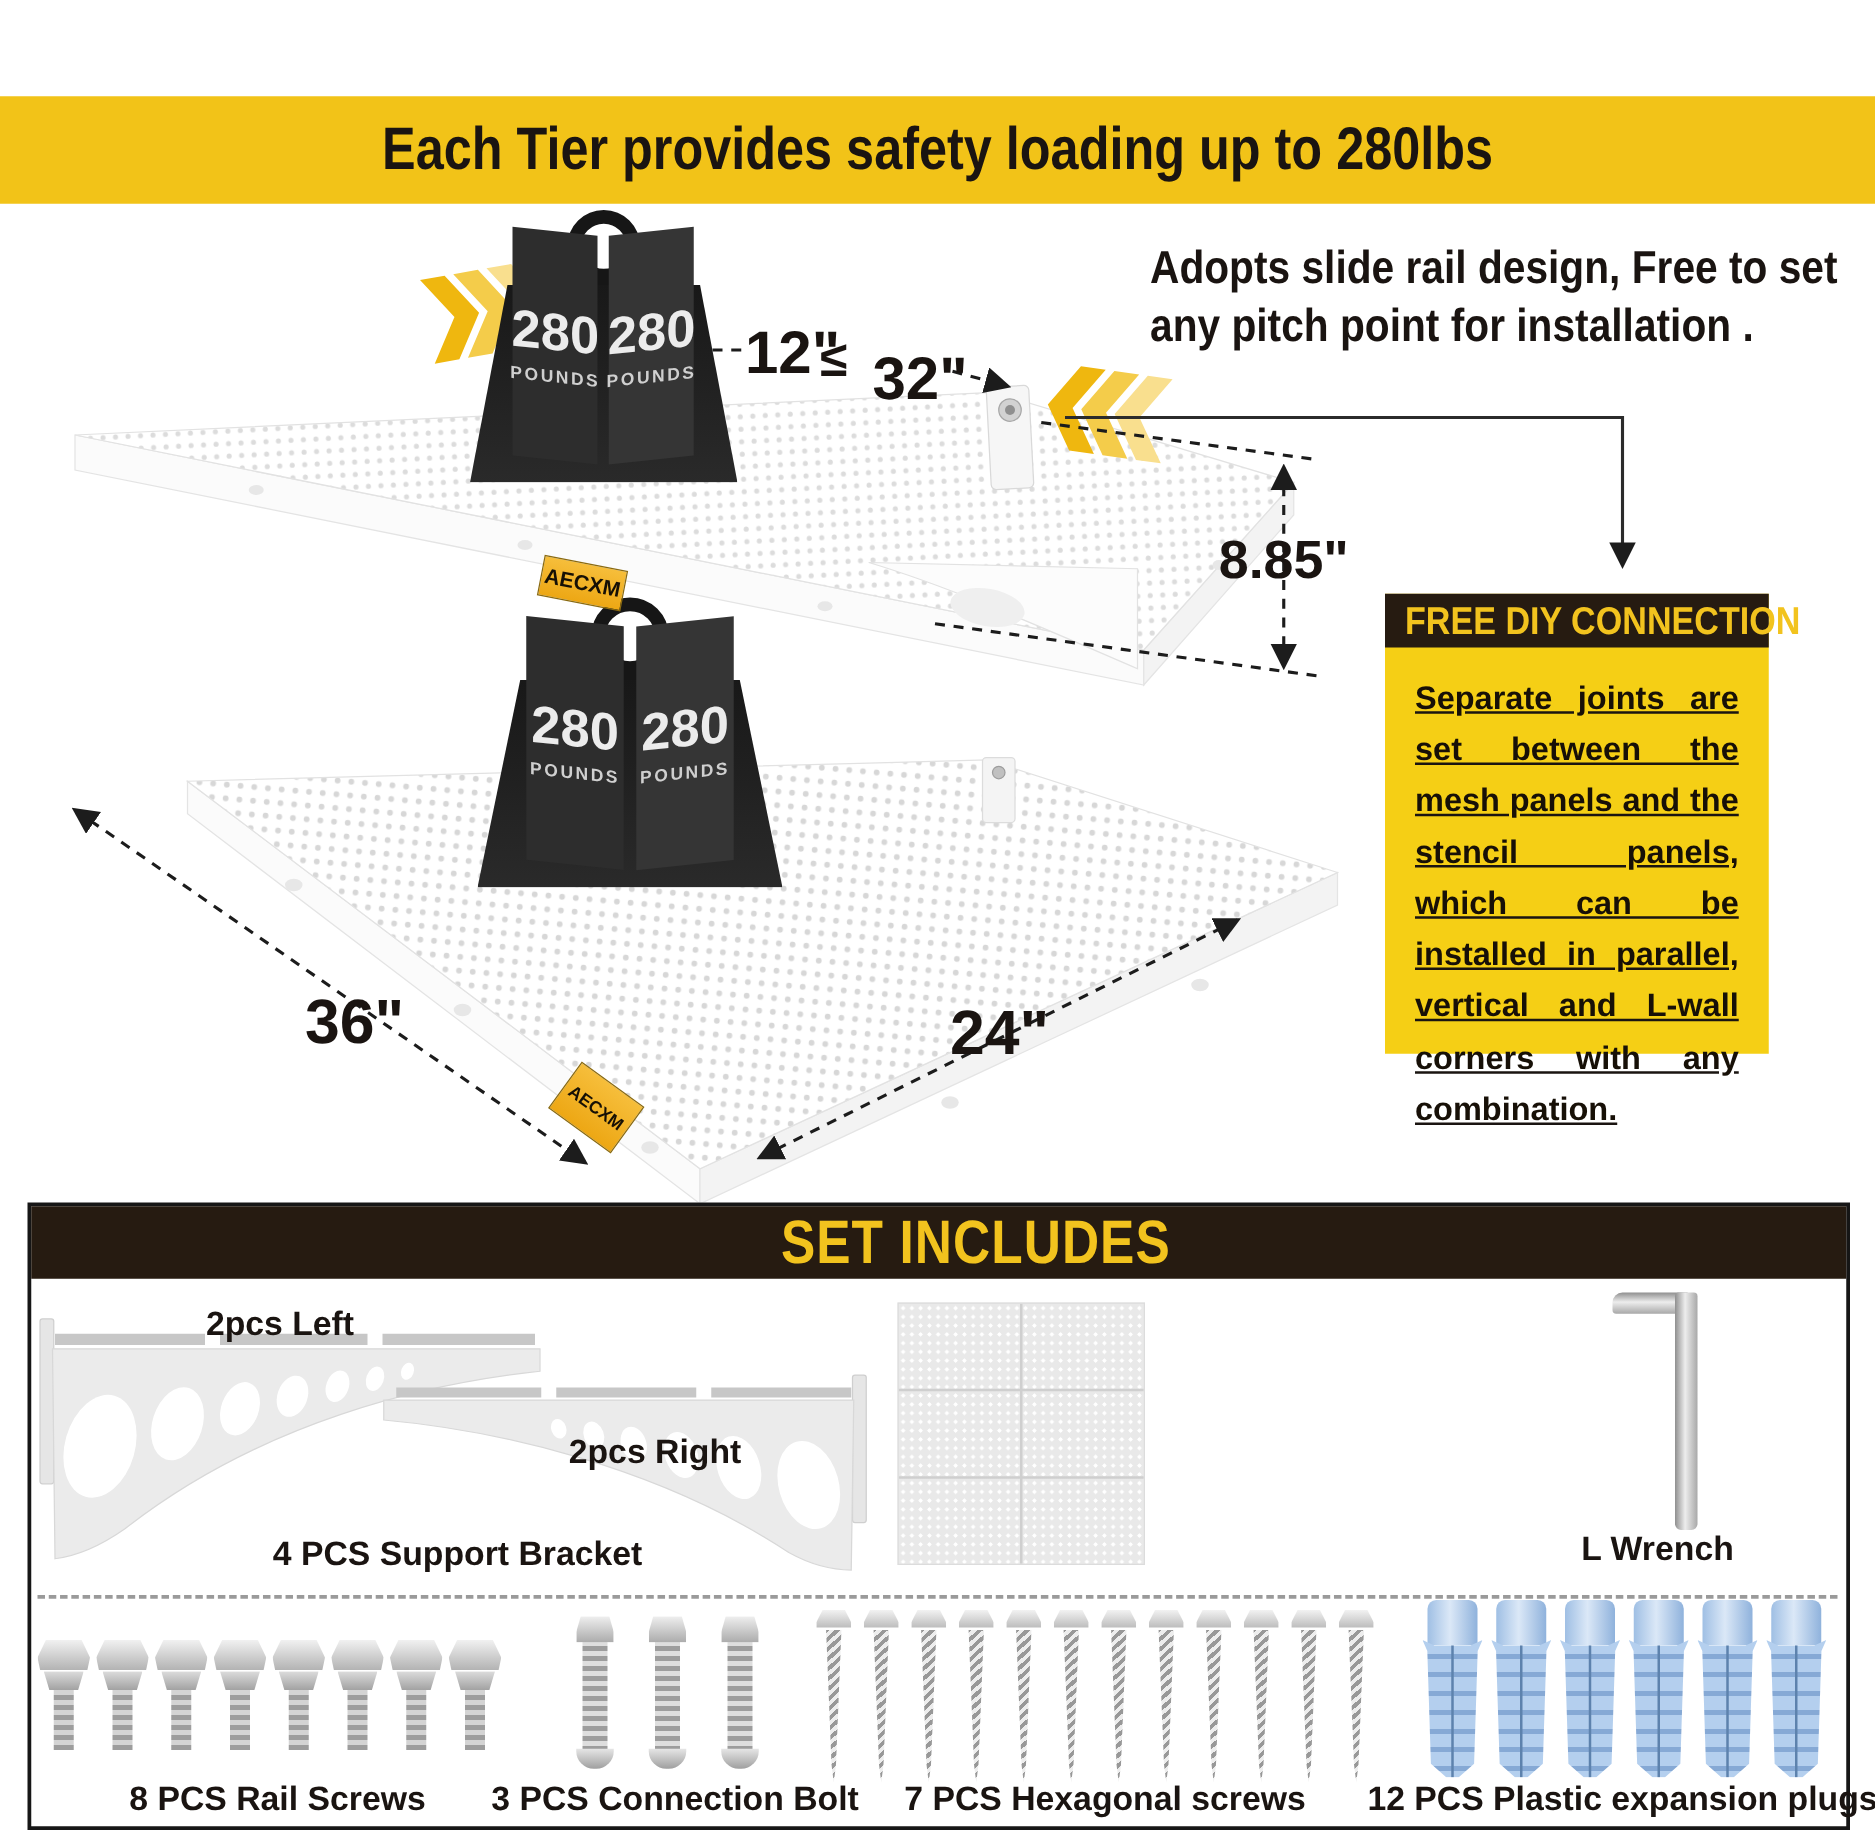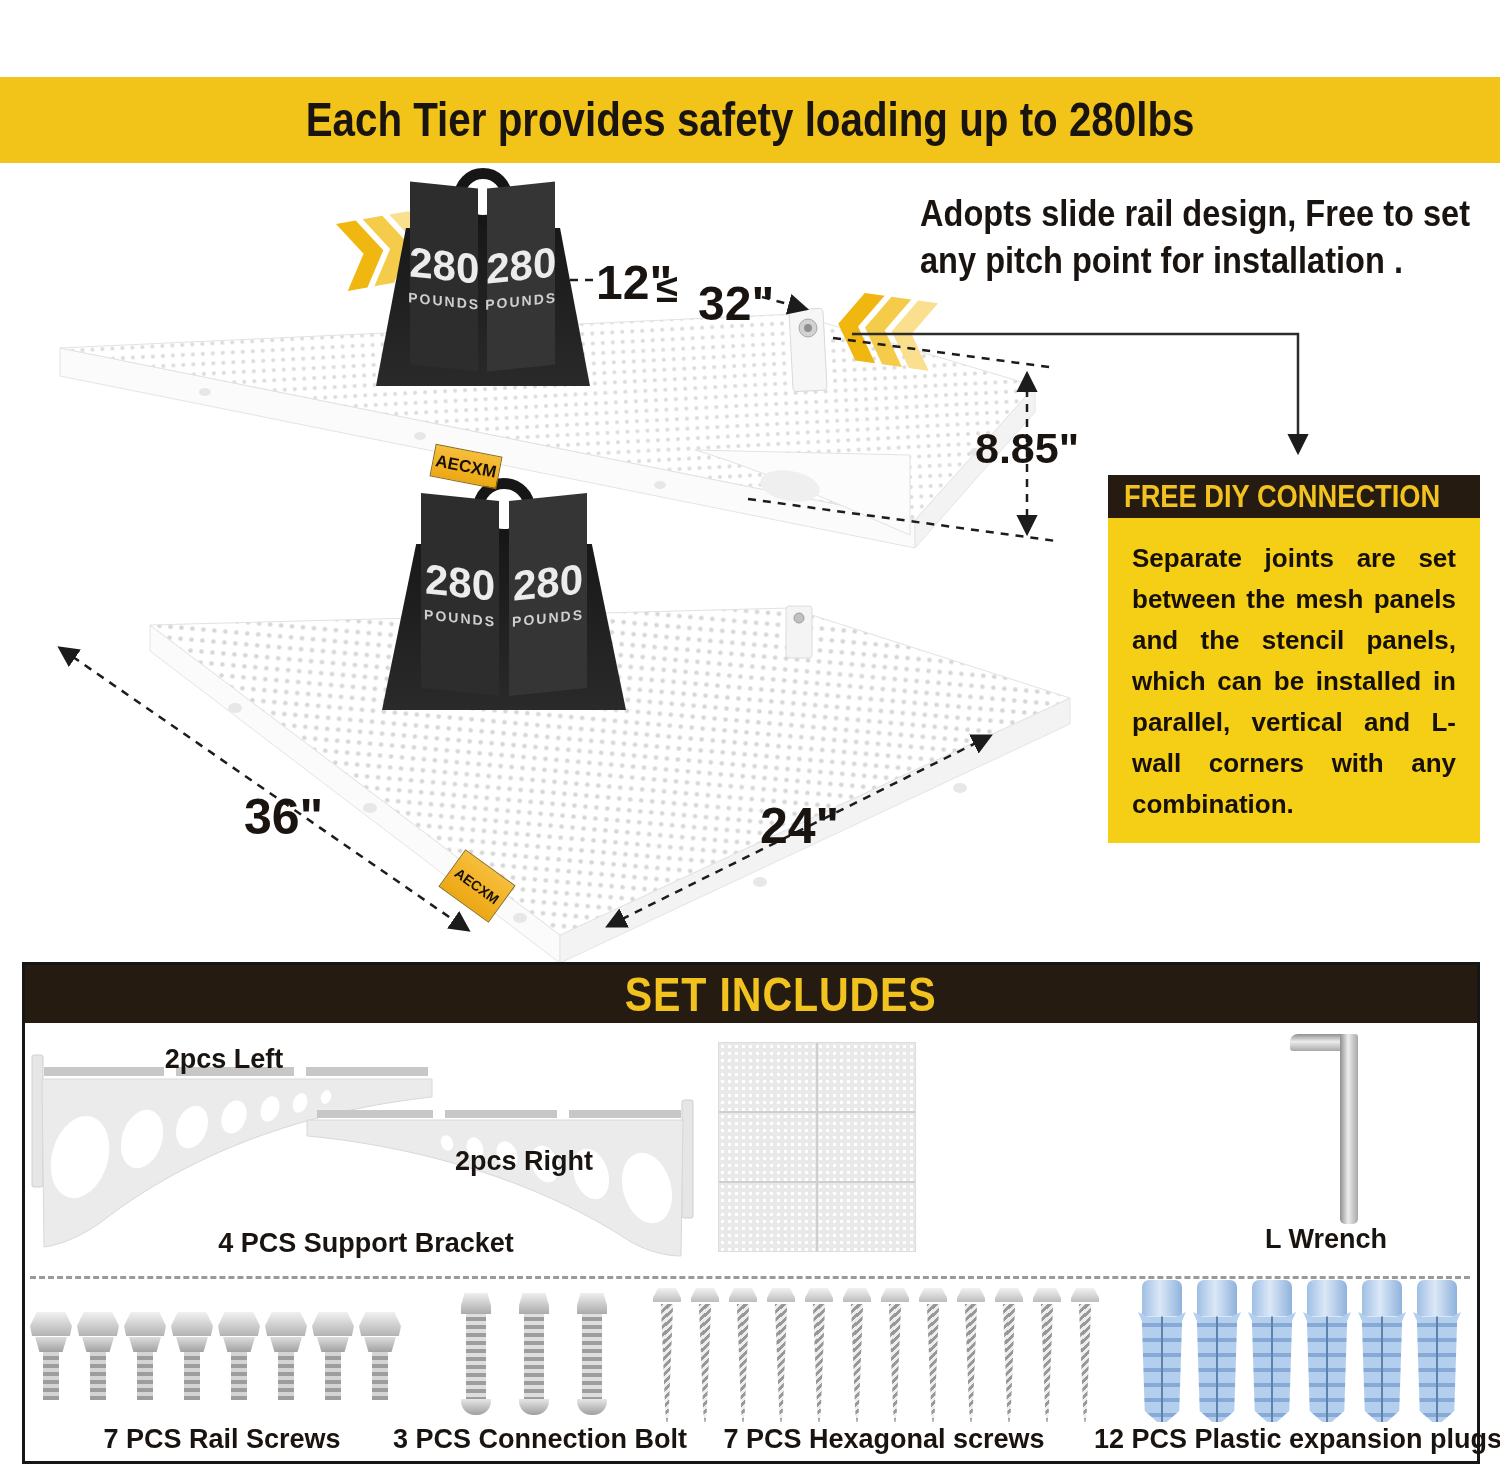--- a/index.html
+++ b/index.html
@@ -48,21 +48,21 @@
   .weight-lower .w-neck{top:56px;width:30px;height:12px;}
   .weight-lower .w-body{top:66px;}
 
   
   .tag{background:linear-gradient(180deg,#F6BE3B,#EDA714);border:1px solid #8a6a10;color:#161005;
        font-weight:bold;display:flex;align-items:center;justify-content:center;z-index:6;}
   .tag-upper{left:432px;top:450px;width:66px;height:31px;font-size:17px;transform:rotate(11deg);}
   .tag-lower{left:446px;top:863px;width:60px;height:44px;font-size:14px;transform:rotate(36deg);}
 
   
-  .diy{left:1108px;top:475px;width:372px;height:368px;background:#F5CF15;z-index:7;}
+  .diy{left:1108px;top:475px;width:307px;height:368px;background:#F5CF15;z-index:7;text-decoration:underline;}
   .diy-head{height:43px;background:#261B11;color:#F2C31E;font-size:31px;font-weight:bold;
             line-height:43px;padding-left:16px;}
   .diy-body{padding:20px 24px 0 24px;font-size:26px;font-weight:bold;line-height:1.58;
             text-align:justify;color:#171007;}
 
   
   .panel{left:22px;top:962px;width:1452px;height:496px;border:3px solid #161616;background:#fff;z-index:4;}
   .panel-head{position:absolute;left:0;top:0;width:100%;height:58px;background:#261B11;}
   .panel-head-inner{width:100%;height:58px;line-height:58px;font-size:49px;font-weight:bold;
                     color:#F2C31E;text-align:center;letter-spacing:1px;margin-left:30px;}
@@ -342,18 +342,18 @@
     <div class="plug"></div>
     <div class="plug"></div>
     <div class="plug"></div>
     <div class="plug"></div>
   </div>
 
   <span class="abs item-label" style="left:224px;top:1044px;">2pcs Left</span>
   <span class="abs item-label" style="left:524px;top:1104px;margin-top:42px;">2pcs Right</span>
   <span class="abs item-label" style="left:366px;top:1228px;">4 PCS Support Bracket</span>
   <span class="abs item-label" style="left:1326px;top:1224px;">L Wrench</span>
-  <span class="abs item-label" style="left:222px;top:1424px;">7 PCS Rail Screws</span>
+  <span class="abs item-label" style="left:222px;top:1424px;">8 PCS Rail Screws</span>
   <span class="abs item-label" style="left:540px;top:1424px;">3 PCS Connection Bolt</span>
   <span class="abs item-label" style="left:884px;top:1424px;">7 PCS Hexagonal screws</span>
   <span class="abs item-label" style="left:1298px;top:1424px;">12 PCS Plastic expansion plugs</span>
 
 </div>
 
 </body></html>

